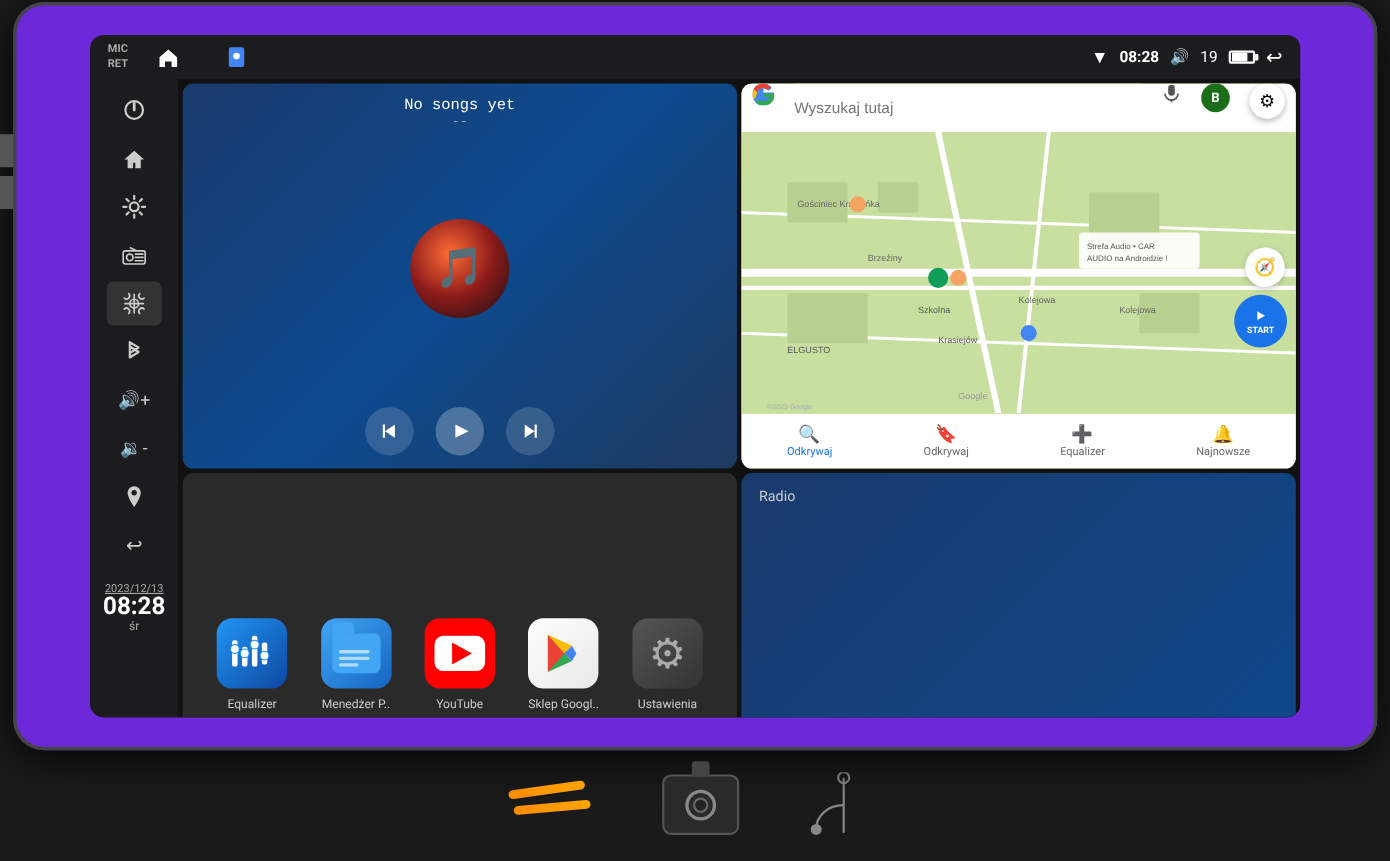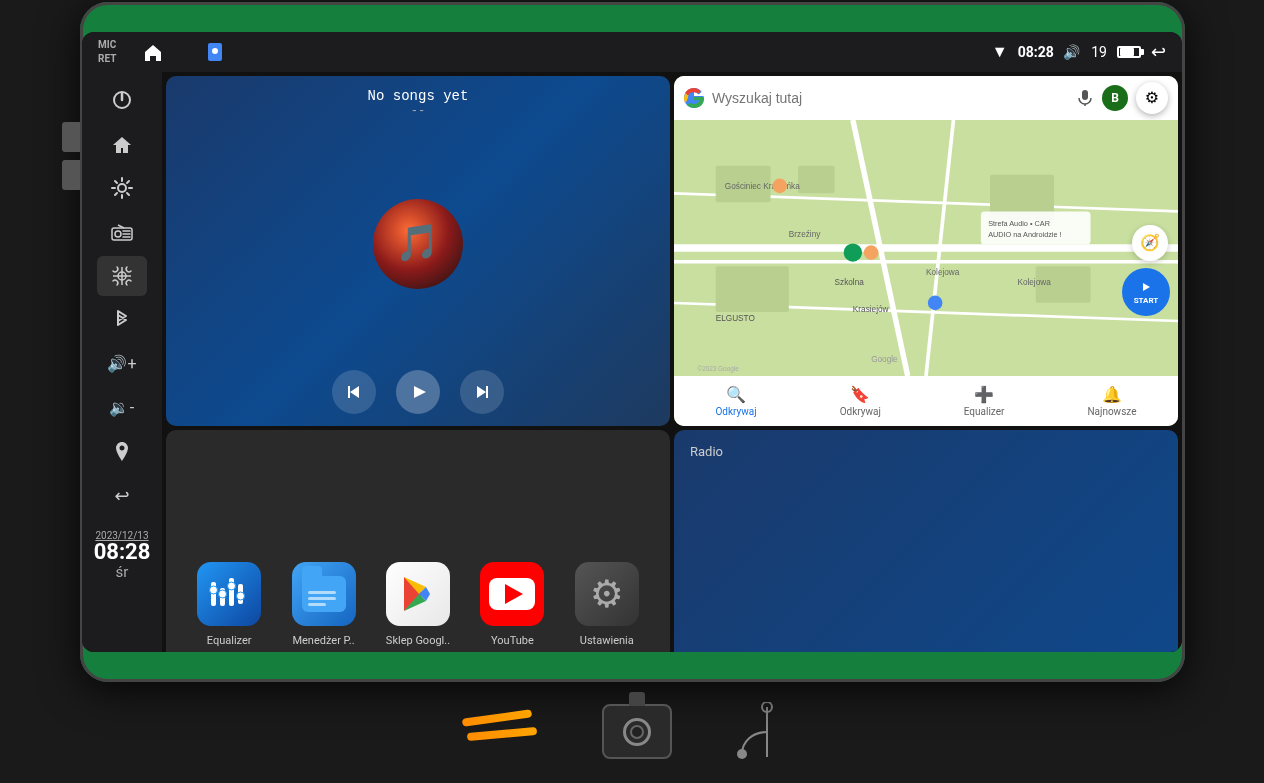--- a/index.html
+++ b/index.html
@@ -10,23 +10,23 @@
       display: flex;
       flex-direction: column;
       align-items: center;
       justify-content: center;
       font-family: 'Roboto', Arial, sans-serif;
       overflow: hidden;
     }
 
     
     .device-shell {
-      width: 1105px;
+      width: 1240px;
       height: 680px;
-      background: #15803d;
+      background: #6d28d9;
       border-radius: 28px;
       position: relative;
       box-shadow: 0 8px 40px rgba(0,0,0,0.8);
       display: flex;
       align-items: center;
       justify-content: center;
     }
 
     .device-shell::before {
       content: '';
@@ -143,21 +143,21 @@
       font-size: 10px;
       color: #aaa;
       text-decoration: underline;
     }
     .sidebar-time {
       font-size: 22px;
       font-weight: bold;
       line-height: 1;
     }
     .sidebar-day {
-      font-size: 15px;
+      font-size: 11px;
       color: #aaa;
     }
 
     
     .grid-area {
       flex: 1;
       display: grid;
       grid-template-columns: 1fr 1fr;
       grid-template-rows: 1fr 1fr;
       gap: 4px;
@@ -233,23 +233,22 @@
       overflow: hidden;
       position: relative;
       display: flex;
       flex-direction: column;
     }
 
     .map-search-bar {
       background: #fff;
       height: 44px;
       display: flex;
-      align-items: center;
       padding: 0 10px;
-      gap: 8px;
+      gap: 18px;
       flex-shrink: 0;
     }
 
     .map-search-input {
       flex: 1;
       font-size: 14px;
       color: #555;
       border: none;
       outline: none;
     }
@@ -834,41 +833,41 @@
                     <div class="fm-line"></div>
                     <div class="fm-line" style="width:18px;"></div>
                   </div>
                 </div>
               </div>
             </div>
             <span class="app-label">Menedżer P..</span>
           </div>
 
           <div class="app-item">
+            <div class="app-icon app-icon-youtube">
+              <div class="yt-play">
+                <div class="yt-triangle"></div>
+              </div>
+            </div>
+            <span class="app-label">YouTube</span>
+          </div>
+
+          <div class="app-item">
             <div class="app-icon app-icon-playstore">
               <svg width="38" height="38" viewBox="0 0 38 38">
                 <path d="M5 2l20 17L5 36V2z" fill="#EA4335"></path>
                 <path d="M5 2l22 10-7 7z" fill="#FBBC05"></path>
                 <path d="M5 36l22-10-7-7z" fill="#34A853"></path>
                 <path d="M27 12l4 7-4 7-7-7z" fill="#4285F4"></path>
               </svg>
             </div>
             <span class="app-label">Sklep Googl..</span>
           </div>
 
           <div class="app-item">
-            <div class="app-icon app-icon-youtube">
-              <div class="yt-play">
-                <div class="yt-triangle"></div>
-              </div>
-            </div>
-            <span class="app-label">YouTube</span>
-          </div>
-
-          <div class="app-item">
             <div class="app-icon app-icon-settings" style="font-size:38px;color:#aaa;">
               ⚙
             </div>
             <span class="app-label">Ustawienia</span>
           </div>
         </div>
 
         <div class="radio-widget">
           <div class="radio-label">Radio</div>
 

